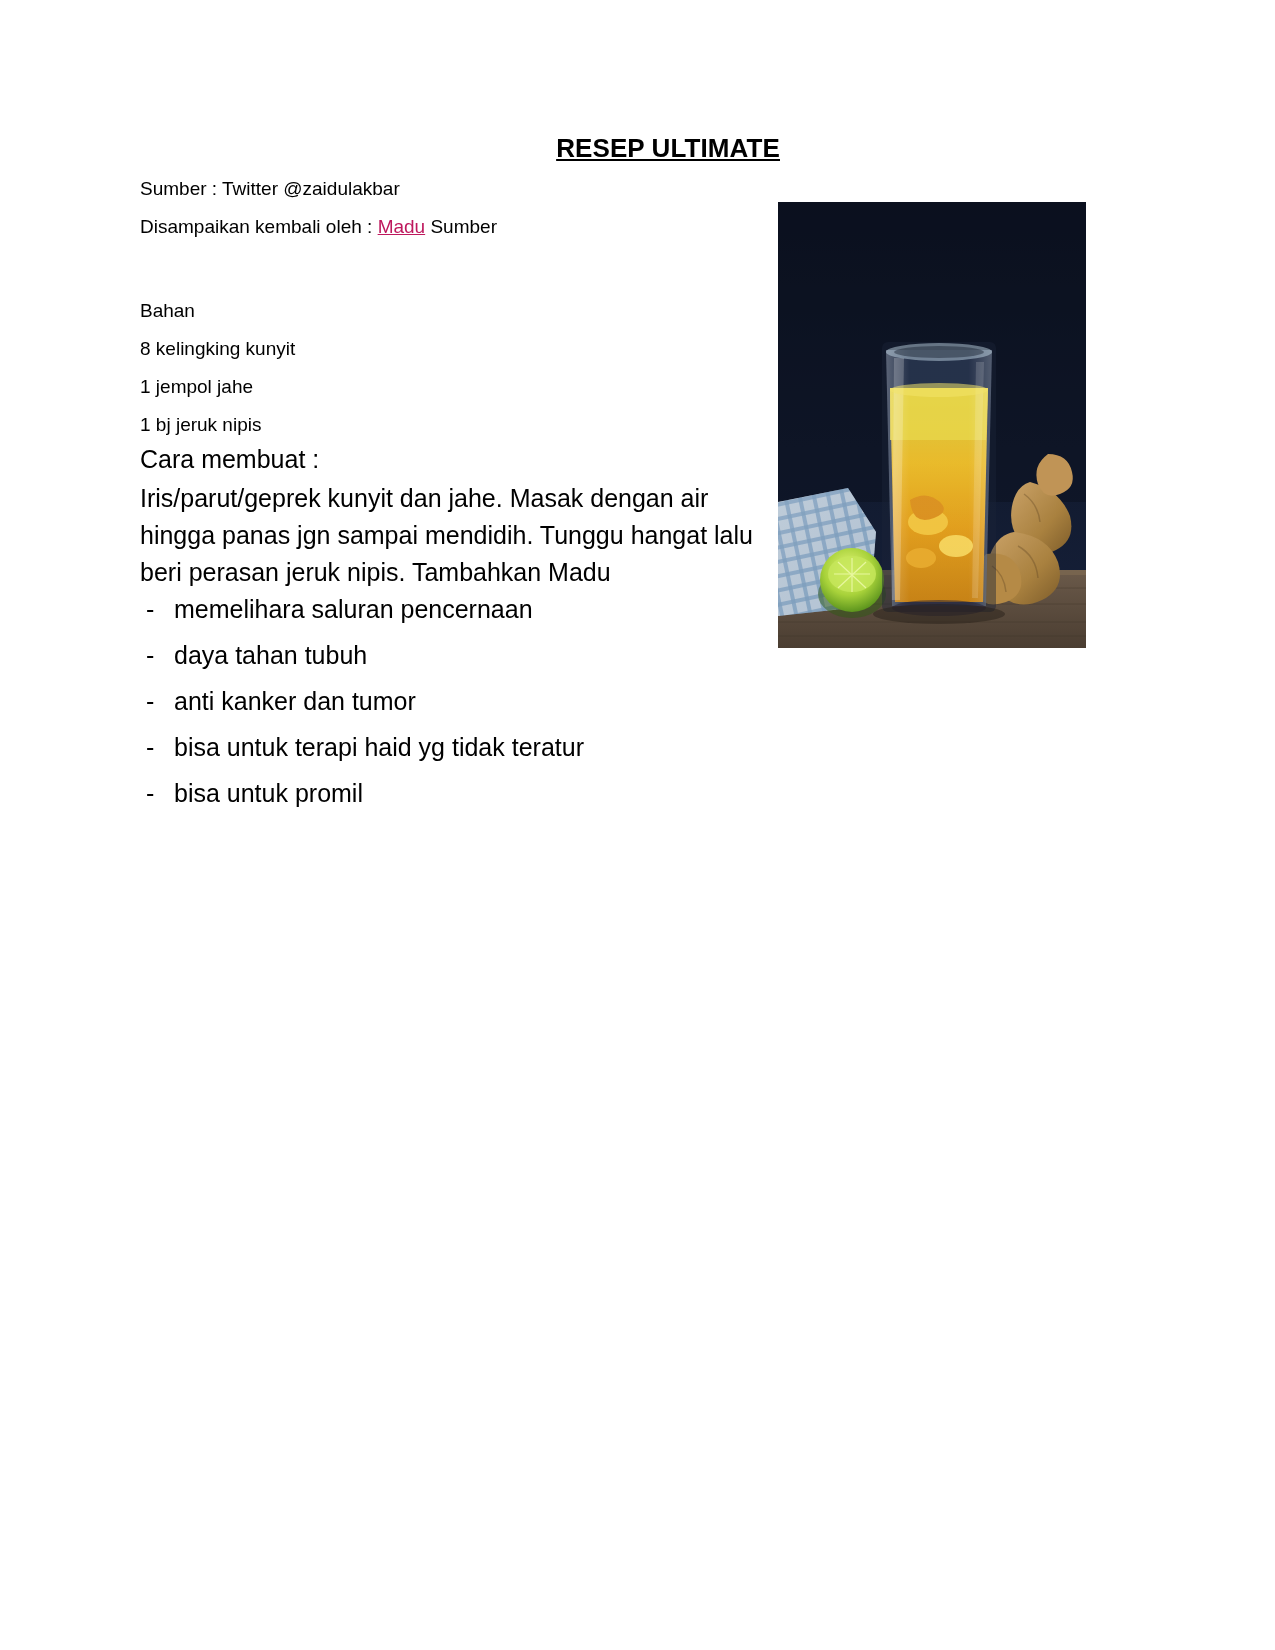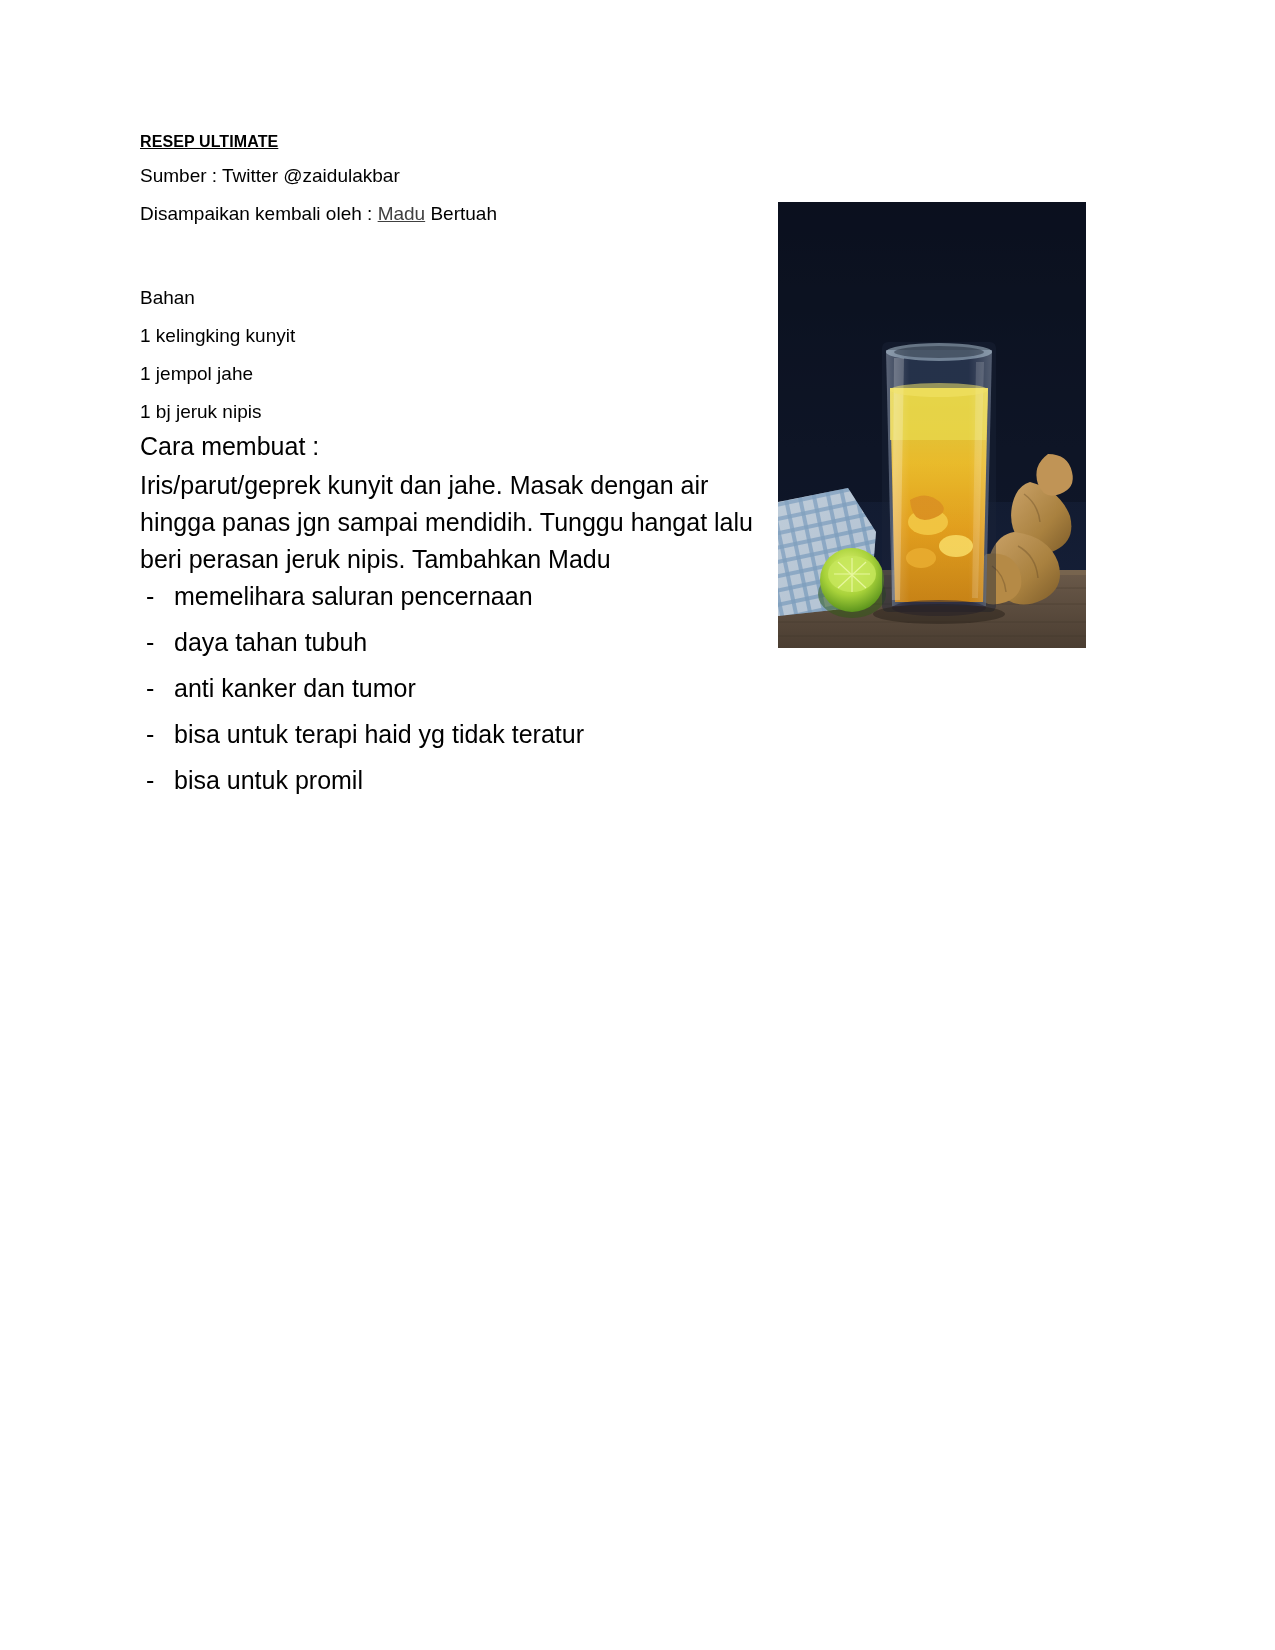--- a/index.html
+++ b/index.html
@@ -20,41 +20,42 @@
     inset: 0;
     background: #ffffff;
   }
   .content {
     position: absolute;
     left: 140px;
     top: 132px;
     width: 640px;
   }
   .title {
-    font-size: 16px;
+    font-size: 26px;
     font-weight: bold;
     text-decoration: underline;
     letter-spacing: 0.1px;
     margin: 0 0 11px 0;
     line-height: 1.25;
+    text-align: right;
   }
   .line {
     font-size: 19px;
     line-height: 1.32;
     margin: 0 0 13px 0;
     white-space: pre-wrap;
   }
   .line.tight {
     margin-bottom: 4px;
   }
   .spacer {
     height: 46px;
   }
   .link {
-    color: #404040;
+    color: #be185d;
     text-decoration: underline;
   }
   .para {
     font-size: 25px;
     line-height: 1.48;
     margin: 0 0 2px 0;
   }
   .benefit-list {
     list-style: none;
     margin: 0;
@@ -89,27 +90,27 @@
 <body>
 
 <div class="page">
 
   <div class="content">
 
     <h1 class="title">RESEP ULTIMATE</h1>
 
     <p class="line">Sumber : Twitter @zaidulakbar</p>
 
-    <p class="line"><span>Disampaikan kembali oleh : </span><a class="link" href="#">Madu</a><span> Bertuah</span></p>
+    <p class="line"><span>Disampaikan kembali oleh : </span><a class="link" href="#">Madu</a><span> Sumber</span></p>
 
     <div class="spacer"></div>
 
     <p class="line">Bahan</p>
 
-    <p class="line">1 kelingking kunyit</p>
+    <p class="line">8 kelingking kunyit</p>
     <p class="line">1 jempol jahe</p>
     <p class="line tight">1 bj jeruk nipis</p>
 
     <p class="para">Cara membuat :</p>
     <p class="para">Iris/parut/geprek kunyit dan jahe. Masak dengan air hingga panas jgn sampai mendidih. Tunggu hangat lalu beri perasan jeruk nipis. Tambahkan Madu</p>
 
 
     <ul class="benefit-list">
       <li class="benefit-item"><span class="dash">-</span><span>memelihara saluran pencernaan</span></li>
       <li class="benefit-item"><span class="dash">-</span><span>daya tahan tubuh</span></li>

